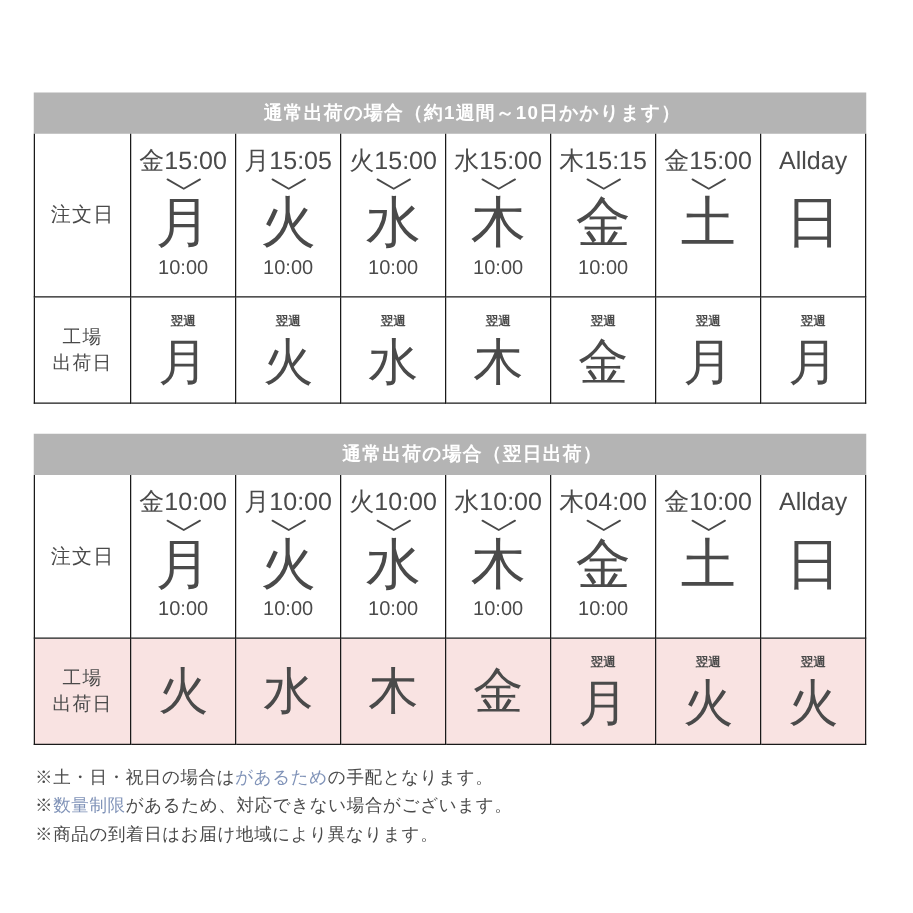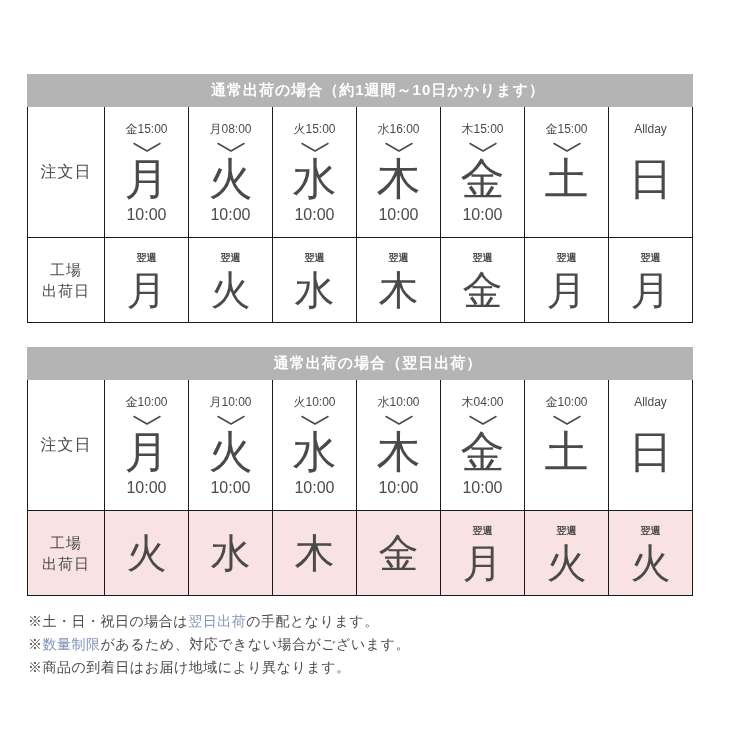--- a/index.html
+++ b/index.html
@@ -49,21 +49,21 @@
   .cell-flex {
     display: flex;
     flex-direction: column;
     align-items: center;
     justify-content: center;
     gap: 3px;
     height: 100%;
   }
   .label-cell { font-size: 16px; letter-spacing: 1px; }
   .label-two  { font-size: 15px; line-height: 1.4; letter-spacing: 1px; }
-  .win-start  { font-size: 12px; line-height: 19px; height: 19px; }
+  .win-start  { font-size: 20px; line-height: 19px; height: 19px; }
   .win-end    { font-size: 16px; line-height: 19px; height: 19px; }
   .chev       { height: 11px; display: block; }
   .chev svg   { display: block; }
   .day-lg     { font-size: 44px; line-height: 1.05; font-weight: 400; }
   .ship-note  { font-size: 10px; line-height: 16px; font-weight: bold; }
   .day-md     { font-size: 40px; line-height: 1.05; font-weight: 400; }
 
   #notes-block {
     position: absolute;
     left: 28px;
@@ -105,21 +105,21 @@
                 <svg width="30" height="11" viewBox="0 0 30 11">
                   <polyline points="2,1.5 15,9 28,1.5" fill="none" stroke="#4a4a4a" stroke-width="1.5" stroke-linecap="round" stroke-linejoin="round"></polyline>
                 </svg>
               </span>
         <span class="day-lg">月</span>
         <span class="win-end">10:00</span>
       </div>
           </td>
       <td>
             <div class="cell-flex">
-        <span class="win-start">月08:00</span>
+        <span class="win-start">月15:05</span>
         <span class="chev">
                 <svg width="30" height="11" viewBox="0 0 30 11">
                   <polyline points="2,1.5 15,9 28,1.5" fill="none" stroke="#4a4a4a" stroke-width="1.5" stroke-linecap="round" stroke-linejoin="round"></polyline>
                 </svg>
               </span>
         <span class="day-lg">火</span>
         <span class="win-end">10:00</span>
       </div>
           </td>
       <td>
@@ -129,33 +129,33 @@
                 <svg width="30" height="11" viewBox="0 0 30 11">
                   <polyline points="2,1.5 15,9 28,1.5" fill="none" stroke="#4a4a4a" stroke-width="1.5" stroke-linecap="round" stroke-linejoin="round"></polyline>
                 </svg>
               </span>
         <span class="day-lg">水</span>
         <span class="win-end">10:00</span>
       </div>
           </td>
       <td>
             <div class="cell-flex">
-        <span class="win-start">水16:00</span>
+        <span class="win-start">水15:00</span>
         <span class="chev">
                 <svg width="30" height="11" viewBox="0 0 30 11">
                   <polyline points="2,1.5 15,9 28,1.5" fill="none" stroke="#4a4a4a" stroke-width="1.5" stroke-linecap="round" stroke-linejoin="round"></polyline>
                 </svg>
               </span>
         <span class="day-lg">木</span>
         <span class="win-end">10:00</span>
       </div>
           </td>
       <td>
             <div class="cell-flex">
-        <span class="win-start">木15:00</span>
+        <span class="win-start">木15:15</span>
         <span class="chev">
                 <svg width="30" height="11" viewBox="0 0 30 11">
                   <polyline points="2,1.5 15,9 28,1.5" fill="none" stroke="#4a4a4a" stroke-width="1.5" stroke-linecap="round" stroke-linejoin="round"></polyline>
                 </svg>
               </span>
         <span class="day-lg">金</span>
         <span class="win-end">10:00</span>
       </div>
           </td>
       <td>
@@ -386,16 +386,16 @@
         <span class="ship-note">翌週</span>
         <span class="day-md">火</span>
       </div>
           </td>
     </tr>
   </tbody>
     </table>
 </div>
 
 <div id="notes-block">
-  <p><span>※土・日・祝日の場合は</span><span class="em-blue">翌日出荷</span><span>の手配となります。</span></p>
+  <p><span>※土・日・祝日の場合は</span><span class="em-blue">があるため</span><span>の手配となります。</span></p>
   <p><span>※</span><span class="em-blue">数量制限</span><span>があるため、対応できない場合がございます。</span></p>
   <p><span>※商品の到着日はお届け地域により異なります。</span><span class="em-blue"></span><span></span></p>
 </div>
 
 </body></html>

